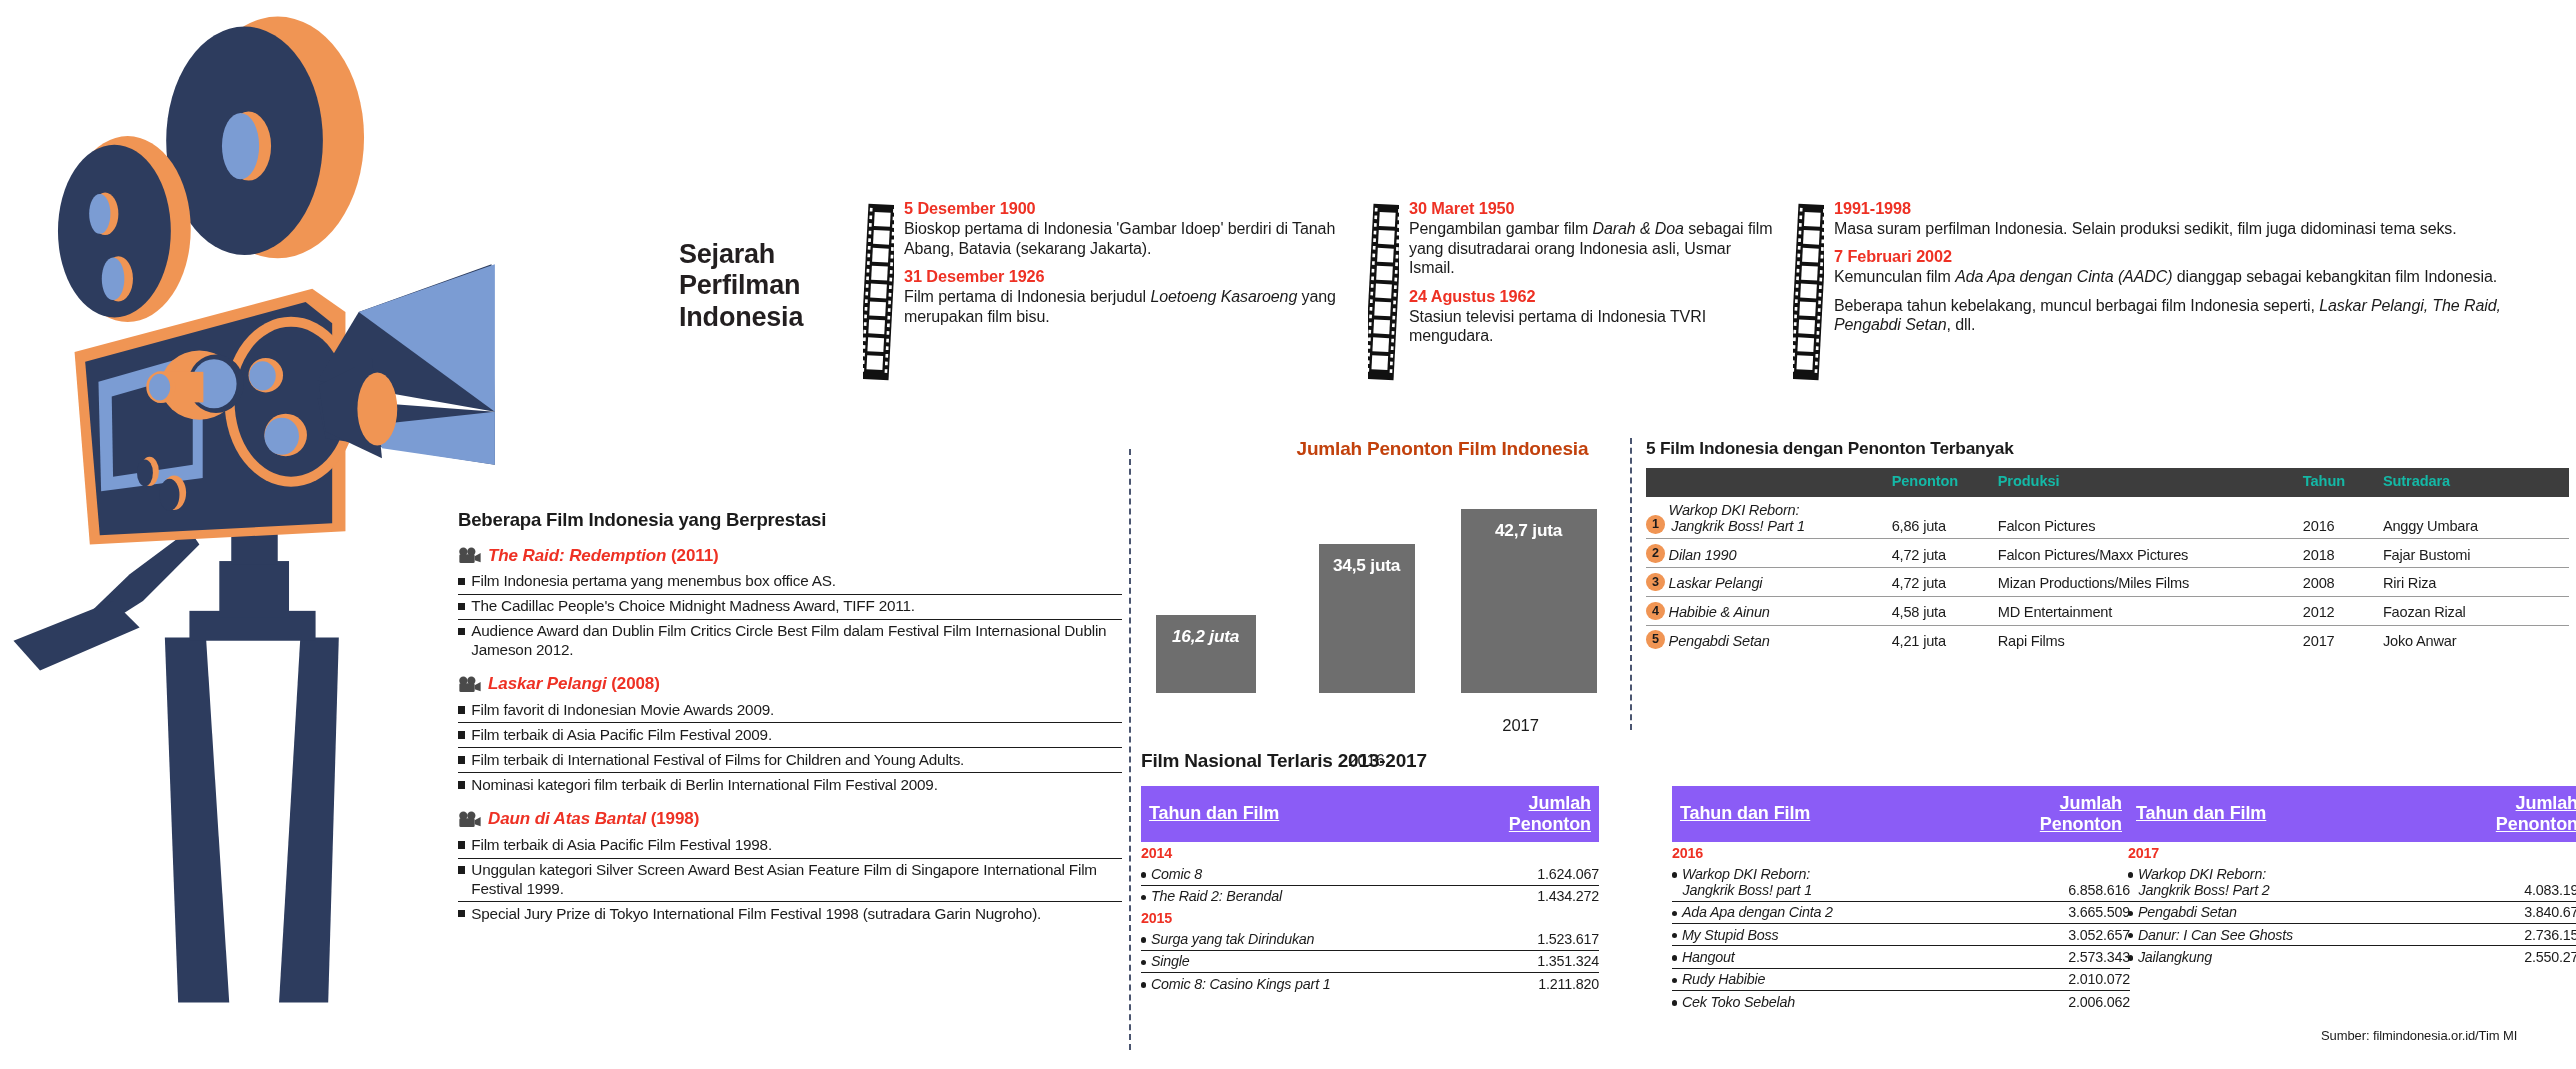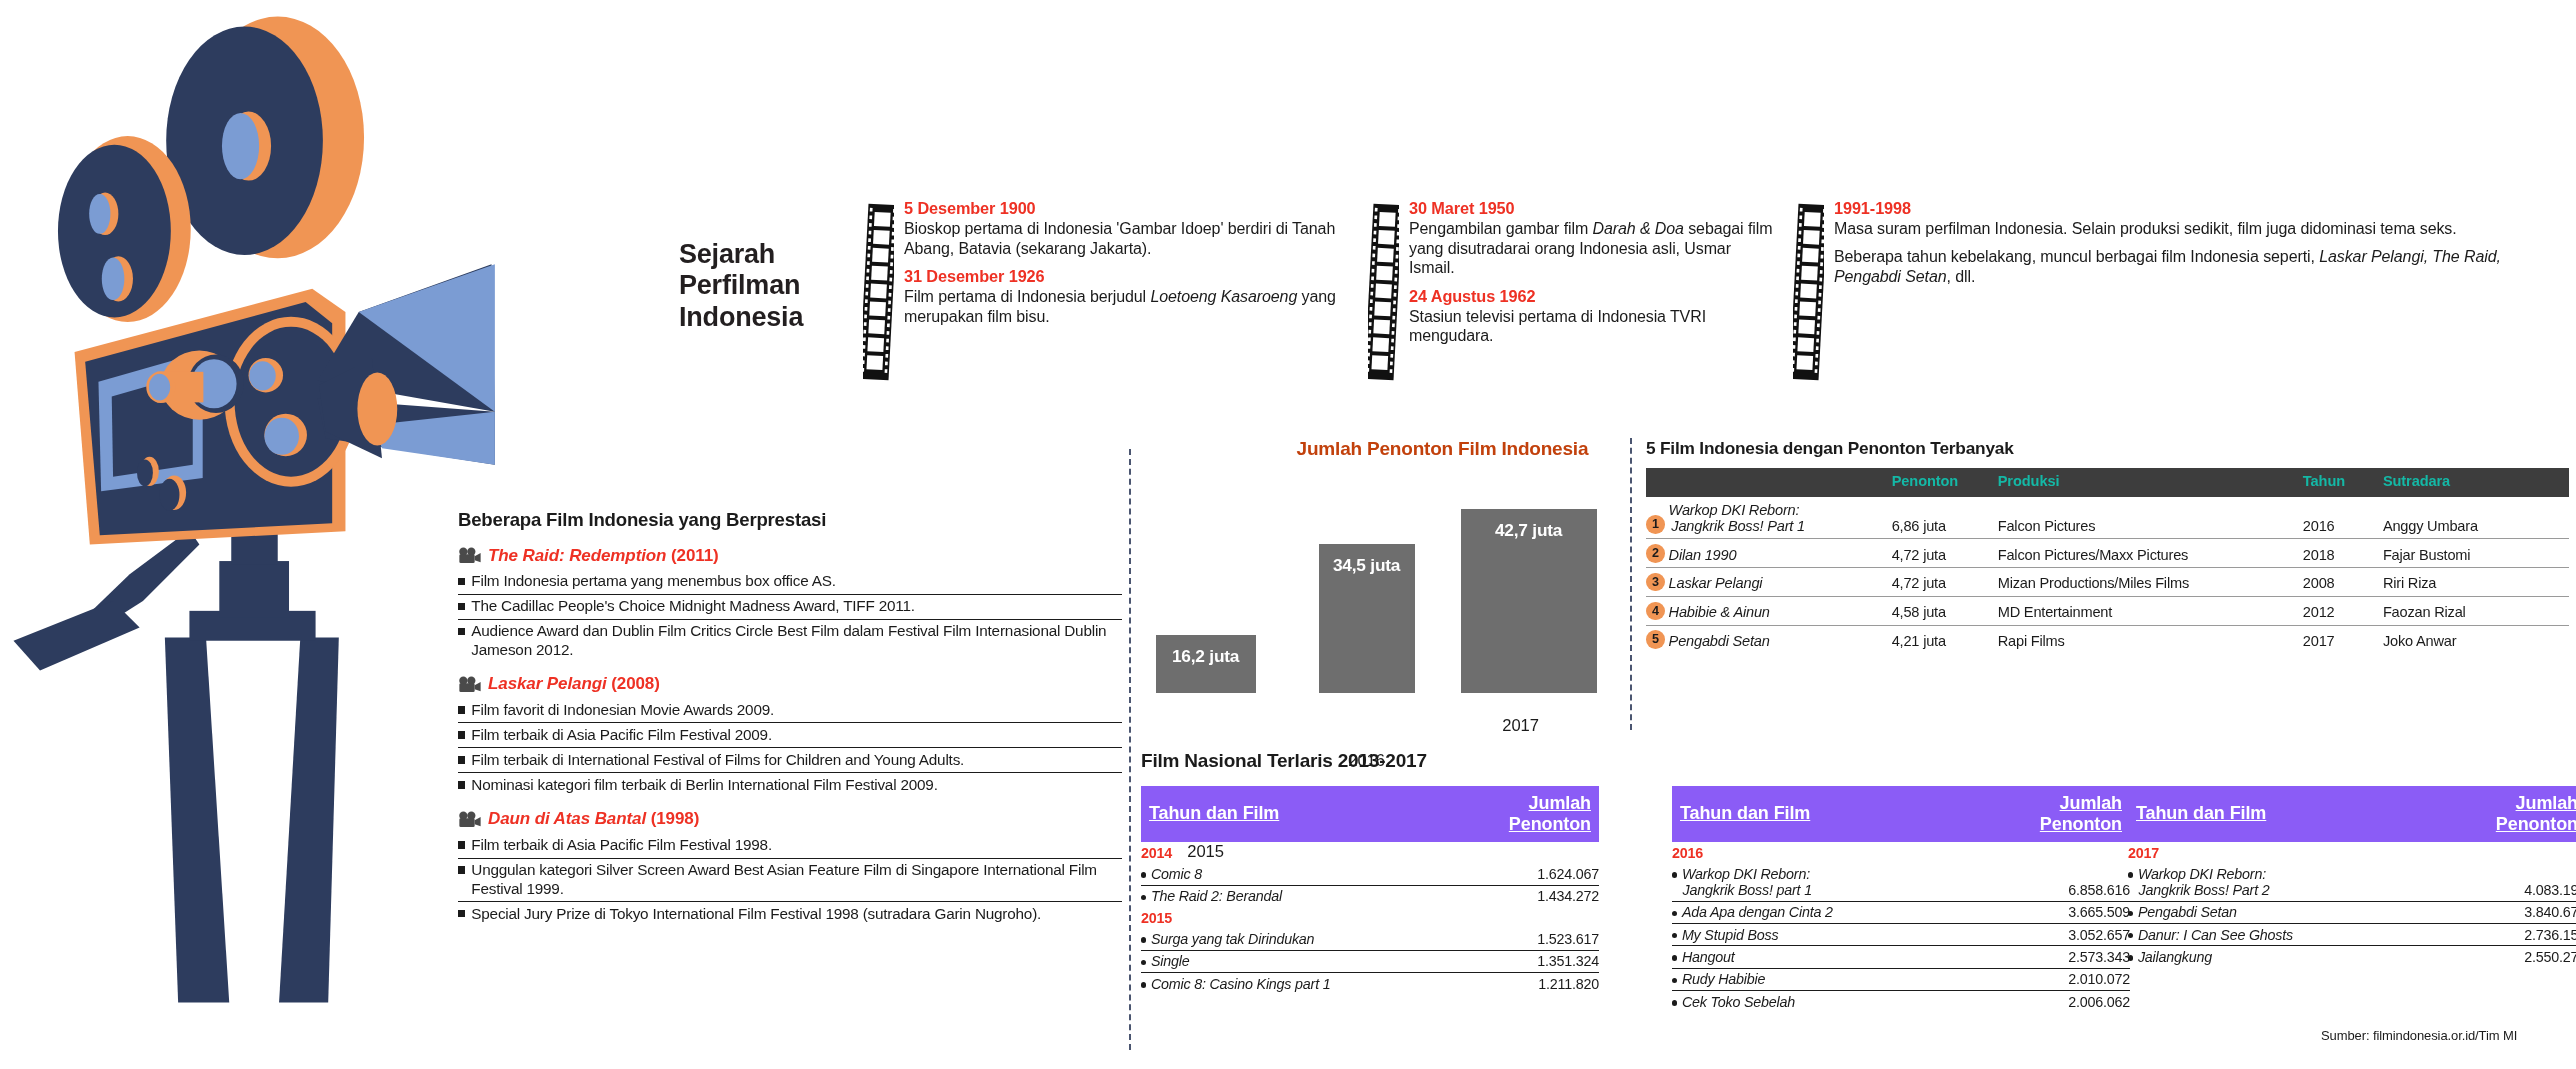--- a/index.html
+++ b/index.html
@@ -414,20 +414,24 @@
         <rect x="3.5" y="249.5" width="4" height="5.5" fill="#fff"></rect>
         <rect x="38.5" y="249.5" width="4" height="5.5" fill="#fff"></rect>
       </g>
     </svg>
     <div class="tl-body">
       <div class="tl-entry">
         <div class="tl-date">1991-1998</div>
         <div class="tl-text">Masa suram perfilman Indonesia. Selain produksi sedikit, film juga didominasi tema seks.</div>
       </div>
       <div class="tl-entry">
+        <div class="tl-date">7 Februari 2002</div>
+        <div class="tl-text">Kemunculan film <i>Ada Apa dengan Cinta (AADC)</i> dianggap sebagai kebangkitan film Indonesia.</div>
+      </div>
+      <div class="tl-entry">
         <div class="tl-text">Beberapa tahun kebelakang, muncul berbagai film Indonesia seperti, <i>Laskar Pelangi, The Raid, Pengabdi Setan</i>, dll.</div>
       </div>
     </div>
   </div>
 
 <div class="vdash" id="div-left"></div>
 <div class="vdash" id="div-mid"></div>
 
 <div class="abs" id="awards-section">
   <div id="awards-heading">Beberapa Film Indonesia yang Berprestasi</div>
@@ -511,21 +515,21 @@
           </li>
         </ul>
       </div>
     </div>
 </div>
 
 <div class="abs" id="chart-section">
   <div id="chart-title">Jumlah Penonton Film Indonesia</div>
   <div id="chart-plot">
       <div class="bar-col" style="left:0px;width:100px;">
-      <div class="bar-rect" style="height:58px;width:100px;background:#6e6e6e;">
+      <div class="bar-rect" style="height:78px;width:100px;background:#6e6e6e;font-style:italic;">
         <span class="bar-val">16,2 juta</span>
       </div>
       <div class="bar-cat">2015</div>
     </div>
       <div class="bar-col" style="left:163px;width:96px;">
       <div class="bar-rect" style="height:149px;width:96px;background:#6e6e6e;">
         <span class="bar-val">34,5 juta</span>
       </div>
       <div class="bar-cat">2016</div>
     </div>

